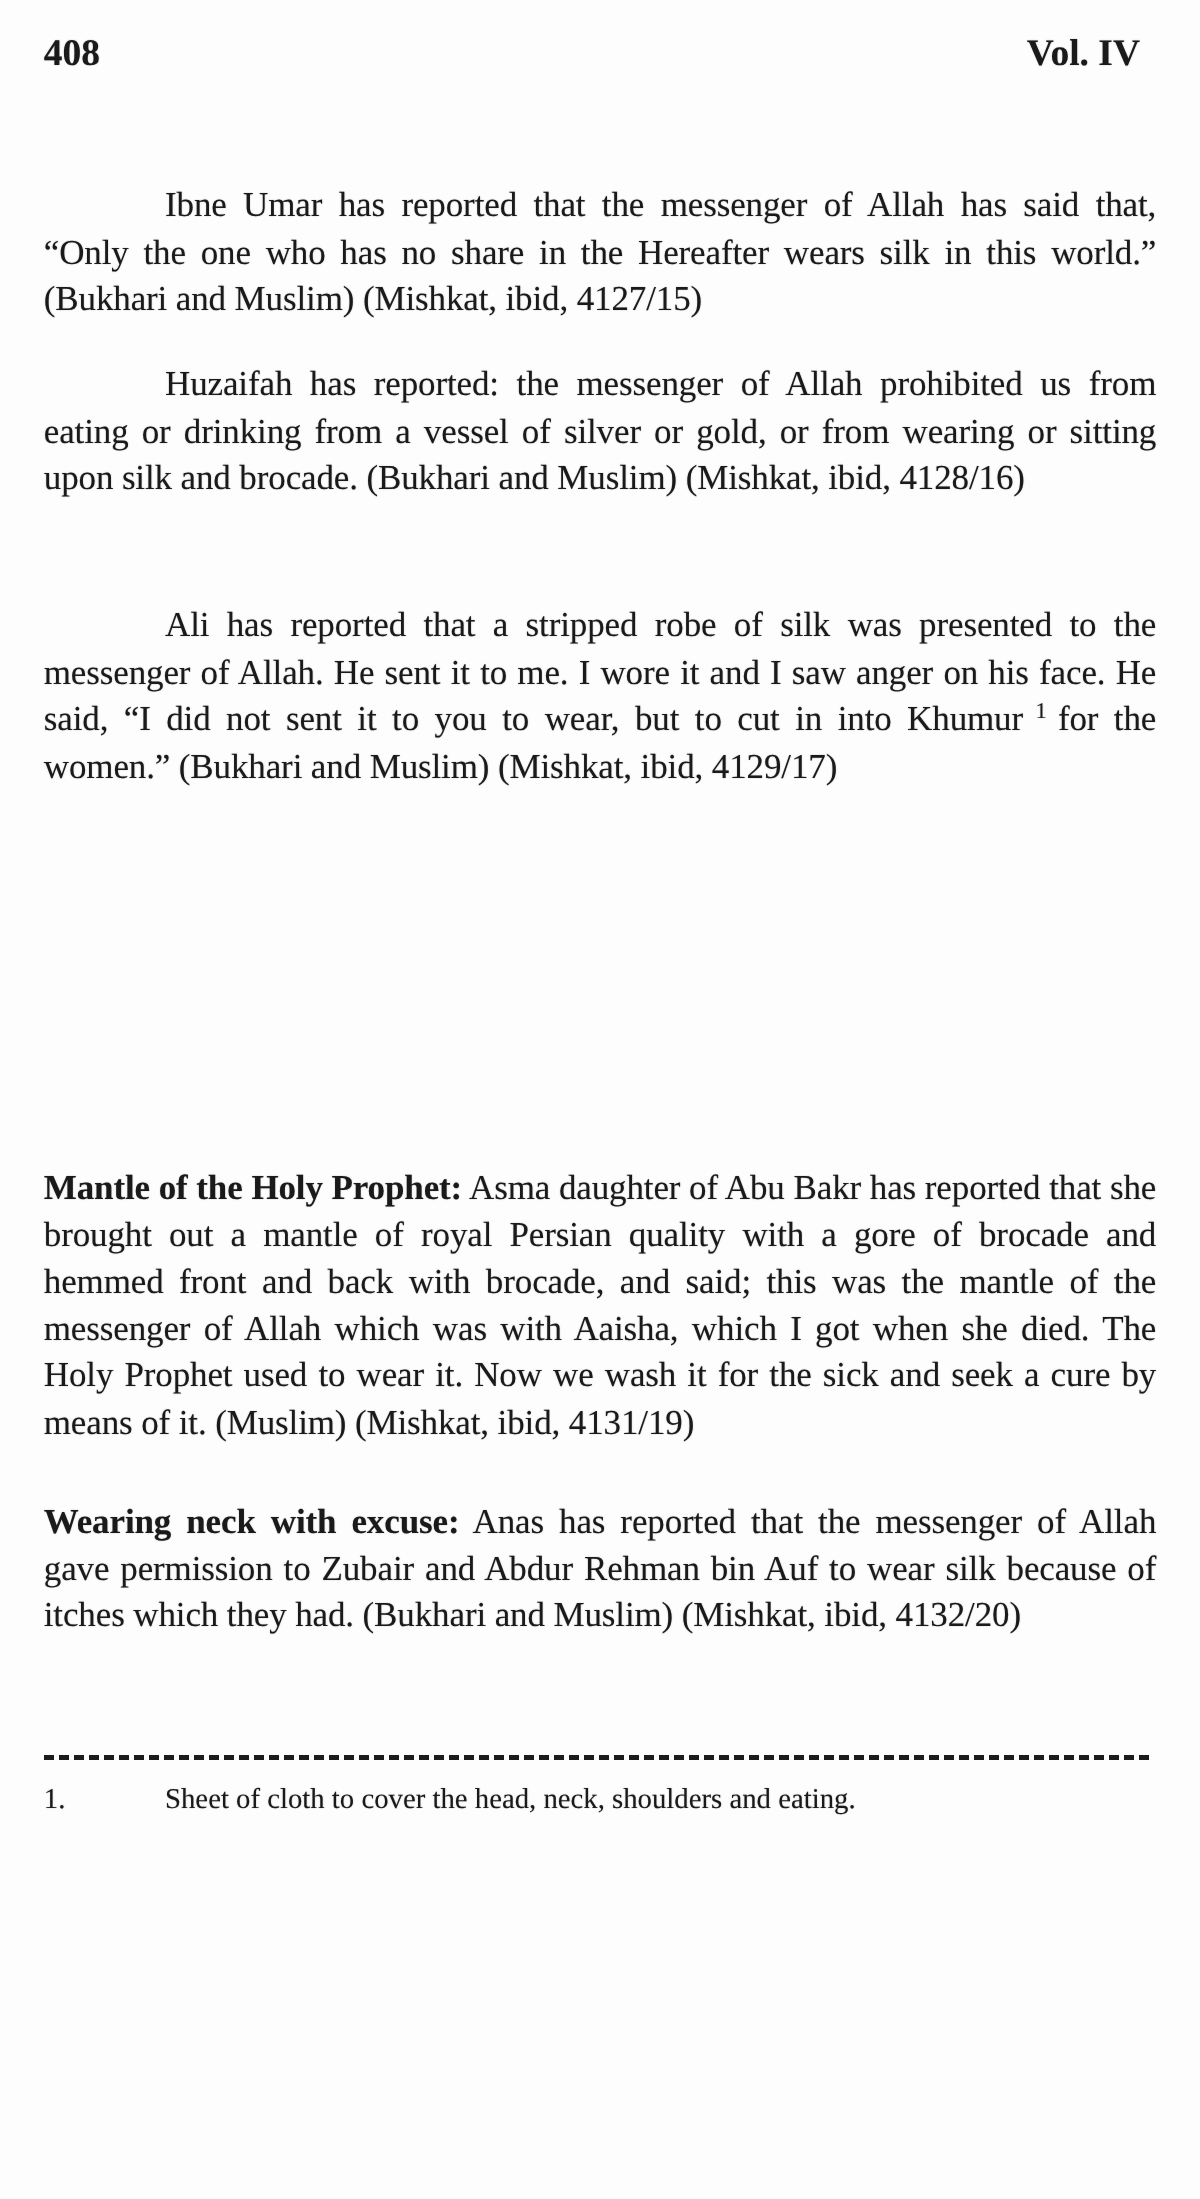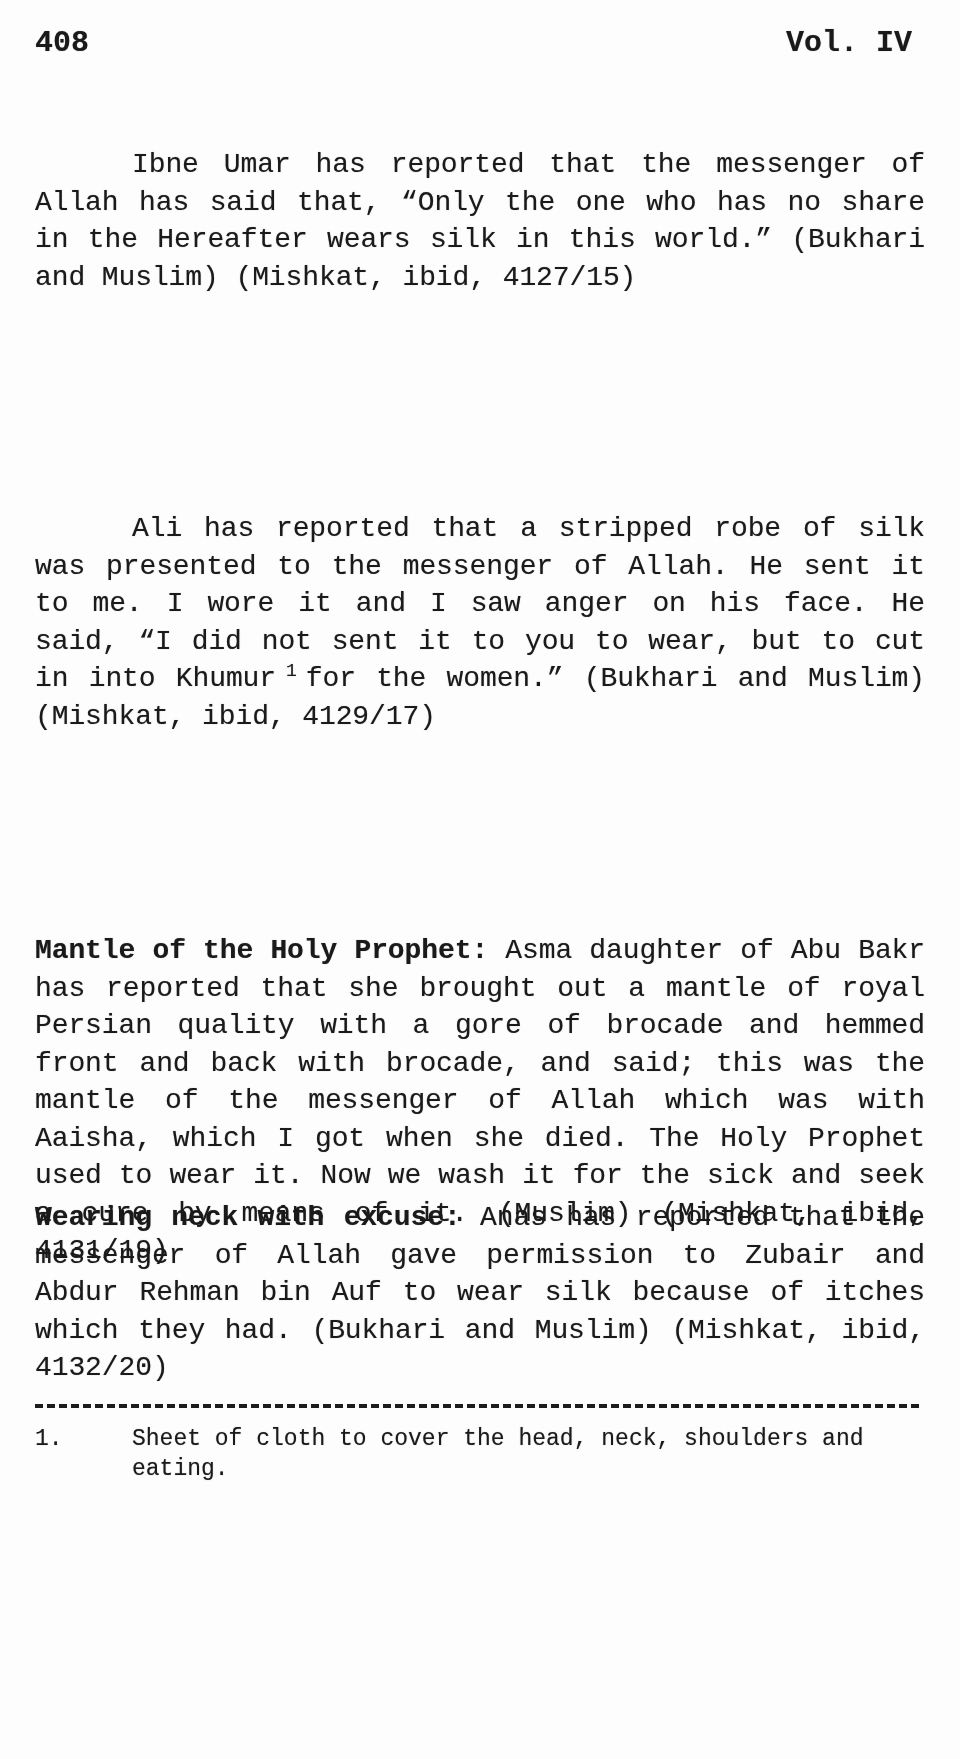--- a/index.html
+++ b/index.html
@@ -12,21 +12,20 @@
     width: 960px;
     height: 1759px;
     background: #fdfdfd;
     overflow: hidden;
     font-family: "Liberation Serif", "DejaVu Serif", serif;
     color: #1a1a1a;
   }
   
   .page * {
     text-shadow: 0 0 1px rgba(40,40,40,0.45);
-    font-family: Liberation Mono, monospace;
   }
 
   .hdr {
     position: absolute;
     top: 26px;
     left: 35px;
     right: 48px;
     display: flex;
     align-items: baseline;
     font-weight: 700;
@@ -86,22 +85,23 @@
 
 <div class="page">
 
   <header class="hdr">
     <span class="pageno">408</span>
     <span class="vol">Vol. IV</span>
   </header>
 
   <p class="para indent" style="top:146px">Ibne Umar has reported that the messenger of Allah has said that, “Only the one who has no share in the Hereafter wears silk in this world.” (Bukhari and Muslim) (Mishkat, ibid, 4127/15)</p>
 
+  <p class="para indent" style="top:289px">Huzaifah has reported: the messenger of Allah prohibited us from eating or drinking from a vessel of silver or gold, or from wearing or sitting upon silk and brocade. (Bukhari and Muslim) (Mishkat, ibid, 4128/16)</p>
 
-  <p class="para indent" style="top:510px">
+  <p class="para indent" style="top:482px">
     <span>Ali has reported that a stripped robe of silk was presented to the messenger of Allah. He sent it to me. I wore it and I saw anger on his face. He said, “I did not sent it to you to wear, but to cut in into Khumur</span><sup class="fnref">1</sup><span>for the women.” (Bukhari and Muslim) (Mishkat, ibid, 4129/17)</span>
   </p>
 
 
   <p class="para" style="top:932px">
     <span class="lead">Mantle of the Holy Prophet:</span>
     <span>Asma daughter of Abu Bakr has reported that she brought out a mantle of royal Persian quality with a gore of brocade and hemmed front and back with brocade, and said; this was the mantle of the messenger of Allah which was with Aaisha, which I got when she died. The Holy Prophet used to wear it. Now we wash it for the sick and seek a cure by means of it. (Muslim) (Mishkat, ibid, 4131/19)</span>
   </p>
 
   <p class="para" style="top:1199px">

